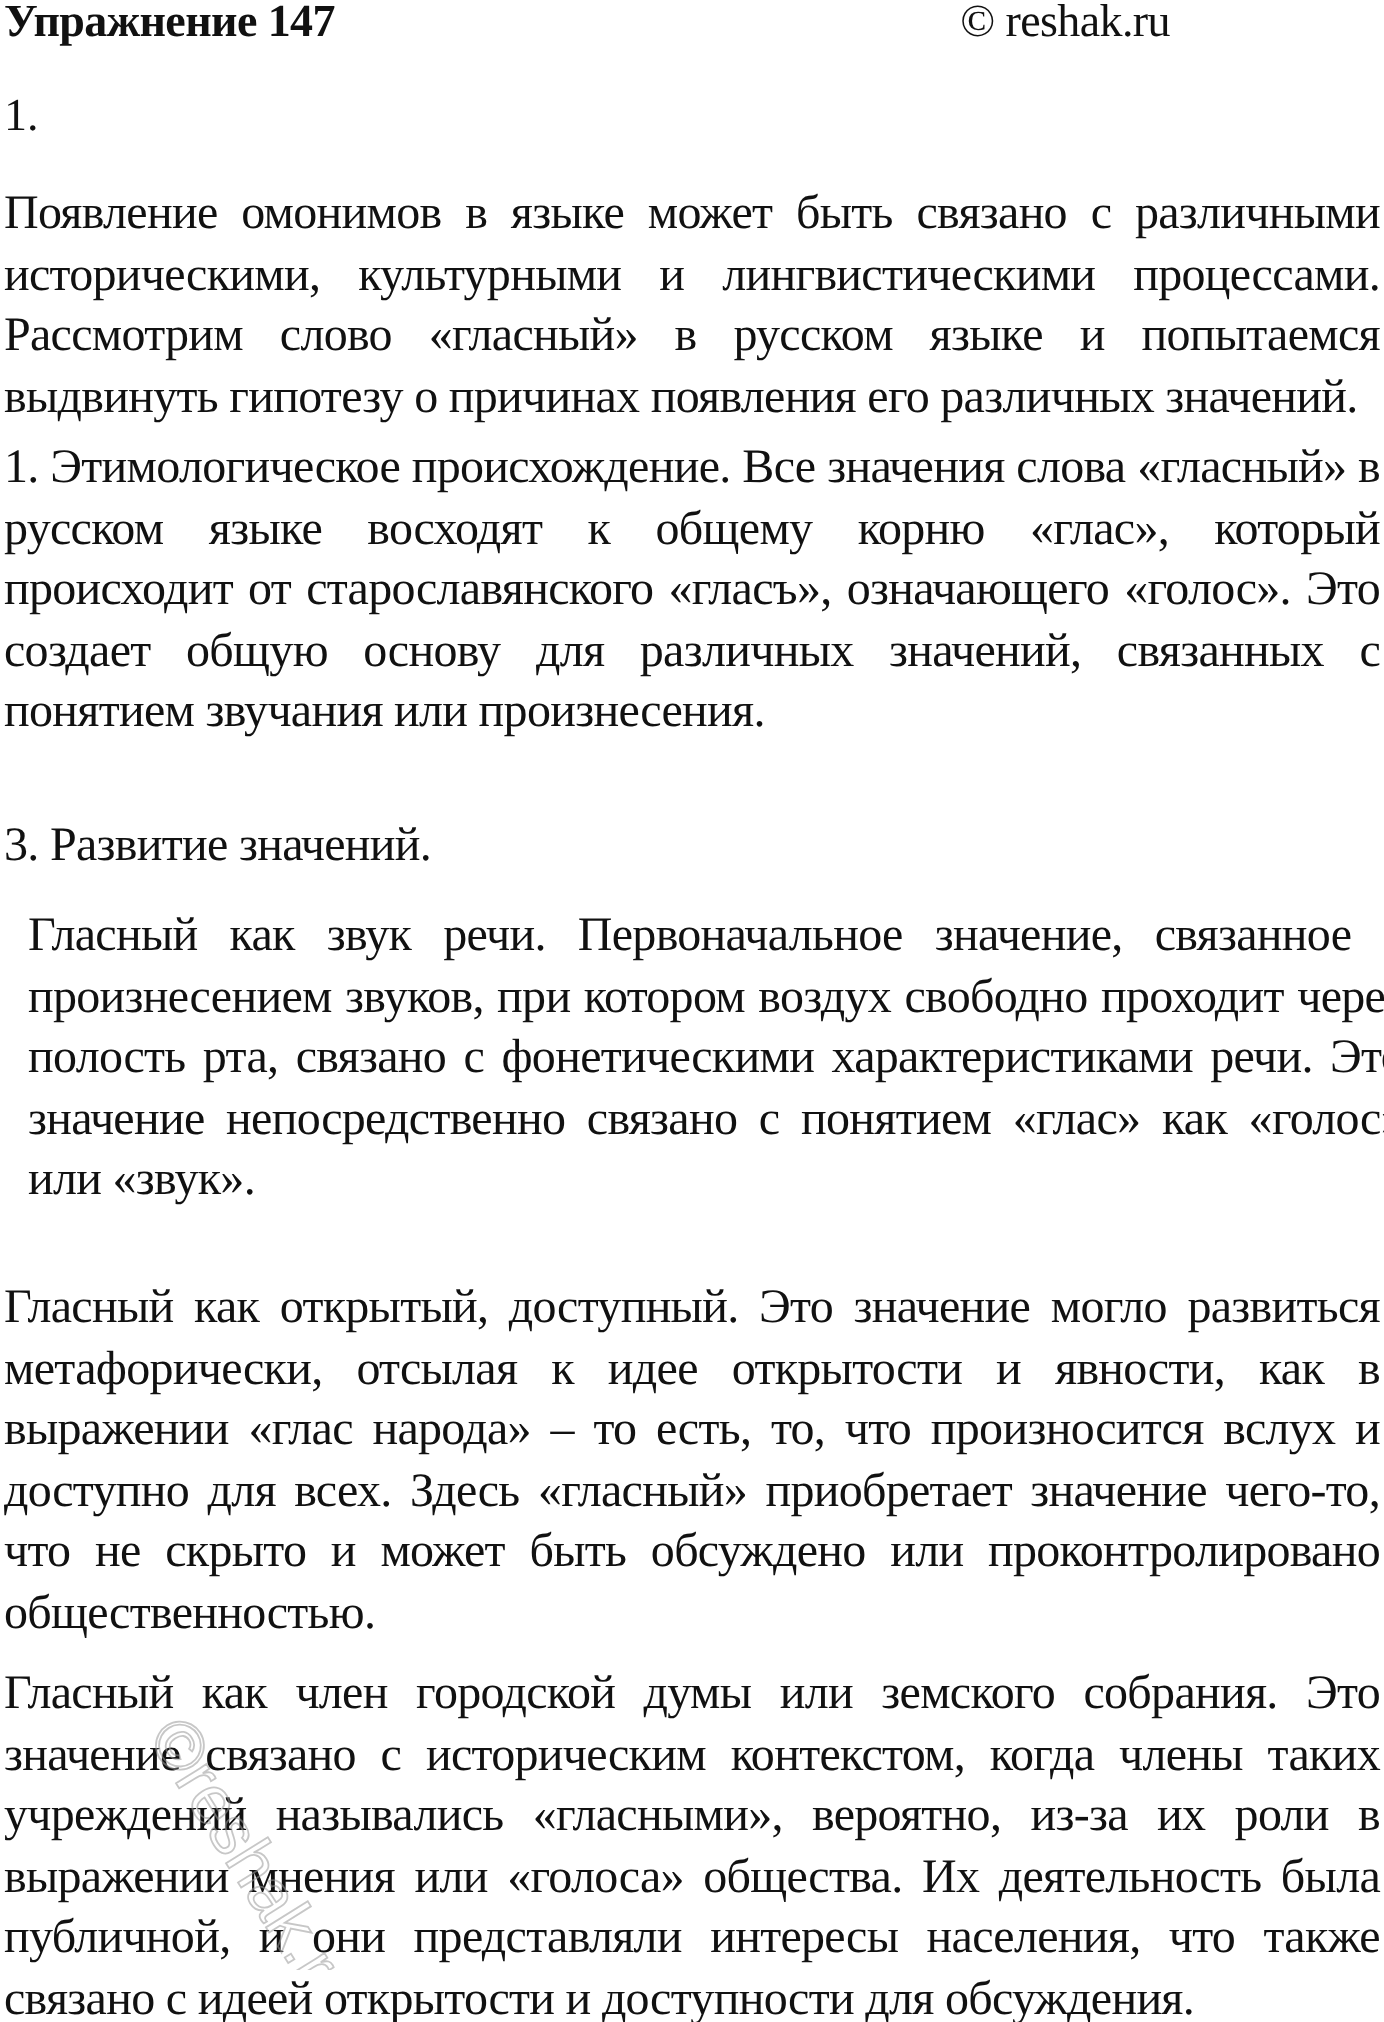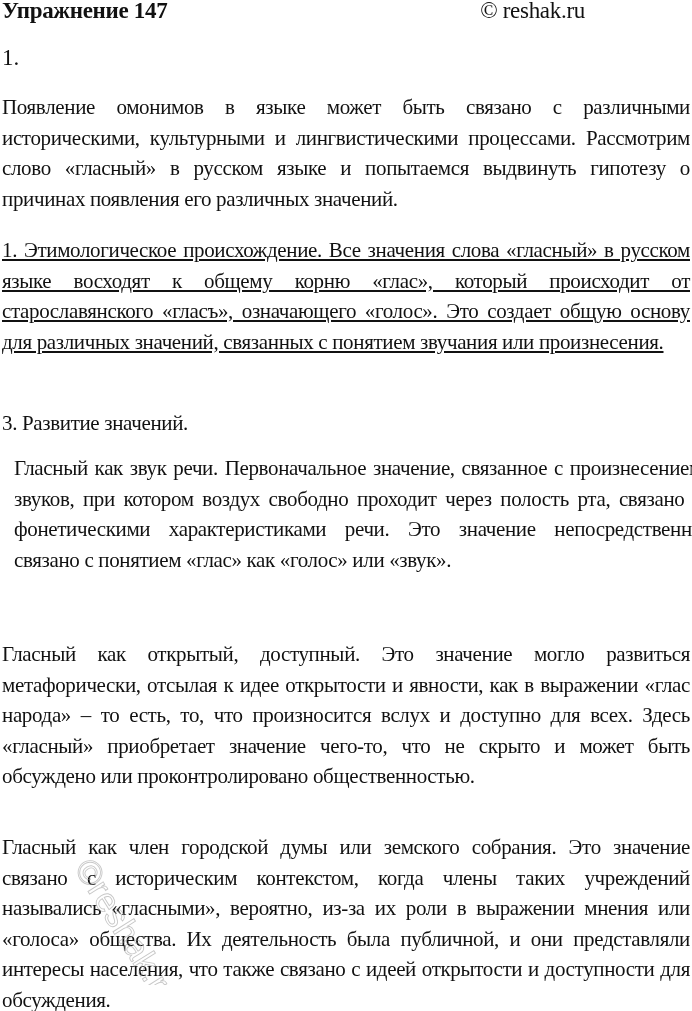--- a/index.html
+++ b/index.html
@@ -50,21 +50,21 @@
       left: 2px;
       top: 43px;
       font-size: 23px;
       line-height: 30px;
     }
     .para {
       position: absolute;
       left: 2px;
       width: 688px;
       margin: 0;
-      font-size: 21px;
+      font-size: 24px;
       line-height: 30.5px;
       text-align: justify;
       text-align-last: left;
       letter-spacing: -0.35px;
       word-spacing: 0px;
     }
     .watermark {
       position: absolute;
       left: -8px;
       top: 845px;
@@ -80,21 +80,21 @@
 <div class="page">
 
   <div class="header">
     <div class="title">Упражнение 147</div>
     <div class="copyright">© reshak.ru</div>
   </div>
 
   <div class="number-label">1.</div>
 
   <p class="para" style="top:92px;">Появление омонимов в языке может быть связано с различными историческими, культурными и лингвистическими процессами. Рассмотрим слово «гласный» в русском языке и попытаемся выдвинуть гипотезу о причинах появления его различных значений.</p>
-  <p class="para" style="top:235px;text-decoration:underline;">1. Этимологическое происхождение. Все значения слова «гласный» в русском языке восходят к общему корню «глас», который происходит от старославянского «гласъ», означающего «голос». Это создает общую основу для различных значений, связанных с понятием звучания или произнесения.</p>
+  <p class="para" style="top:219px;">1. Этимологическое происхождение. Все значения слова «гласный» в русском языке восходят к общему корню «глас», который происходит от старославянского «гласъ», означающего «голос». Это создает общую основу для различных значений, связанных с понятием звучания или произнесения.</p>
   <p class="para" style="top:408px;">3. Развитие значений.</p>
   <p class="para" style="top:453px;margin-left:12px;">Гласный как звук речи. Первоначальное значение, связанное с произнесением звуков, при котором воздух свободно проходит через полость рта, связано с фонетическими характеристиками речи. Это значение непосредственно связано с понятием «глас» как «голос» или «звук».</p>
   <p class="para" style="top:639px;">Гласный как открытый, доступный. Это значение могло развиться метафорически, отсылая к идее открытости и явности, как в выражении «глас народа» – то есть, то, что произносится вслух и доступно для всех. Здесь «гласный» приобретает значение чего-то, что не скрыто и может быть обсуждено или проконтролировано общественностью.</p>
   <p class="para" style="top:832px;">Гласный как член городской думы или земского собрания. Это значение связано с историческим контекстом, когда члены таких учреждений назывались «гласными», вероятно, из-за их роли в выражении мнения или «голоса» общества. Их деятельность была публичной, и они представляли интересы населения, что также связано с идеей открытости и доступности для обсуждения.</p>
 
   <svg class="watermark" viewBox="0 0 240 140">
     <g transform="translate(120,70) rotate(58)" fill="none" stroke="#999999" stroke-width="1">
       <text x="-60" y="8" font-size="34" font-family="'Liberation Sans', sans-serif" fill="none" stroke="#9a9a9a" stroke-width="0.9">©reshak.ru</text>
     </g>
   </svg>

